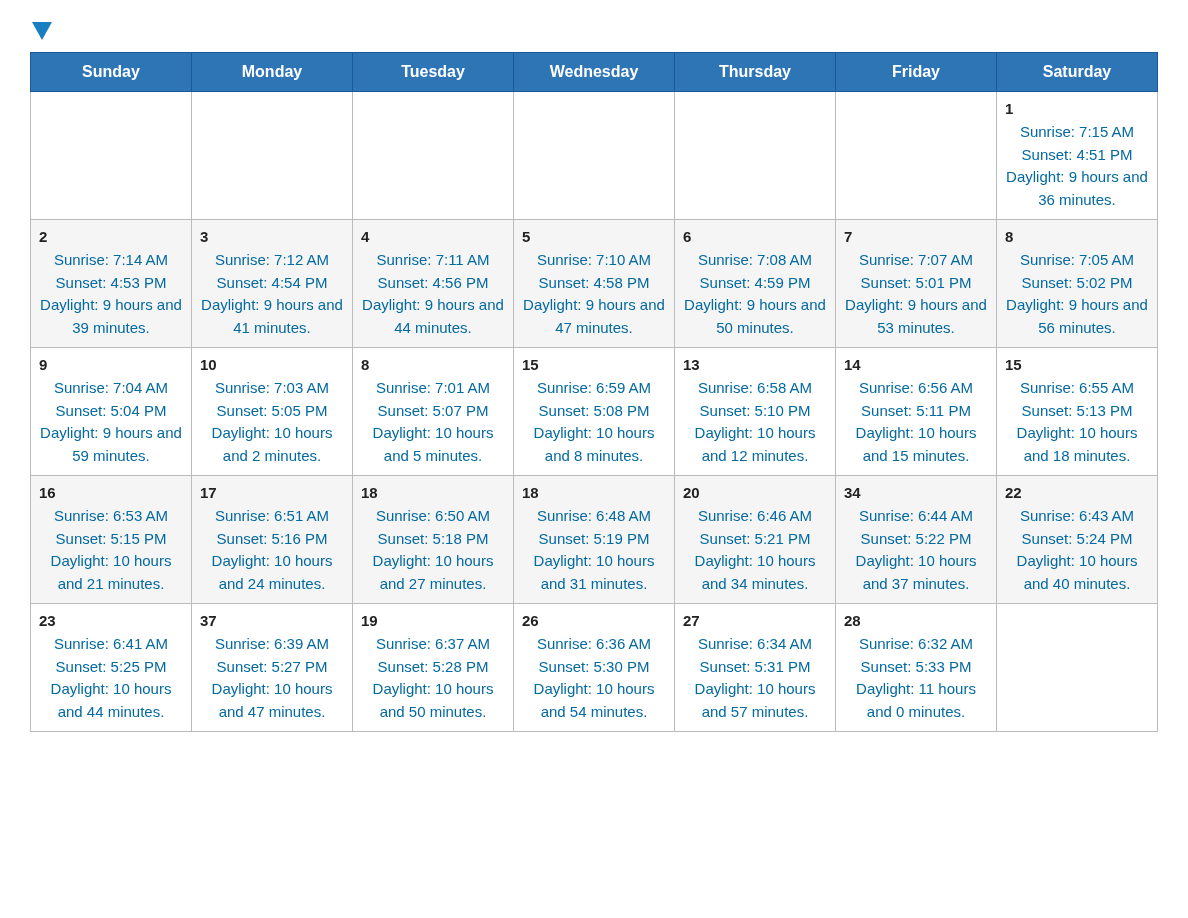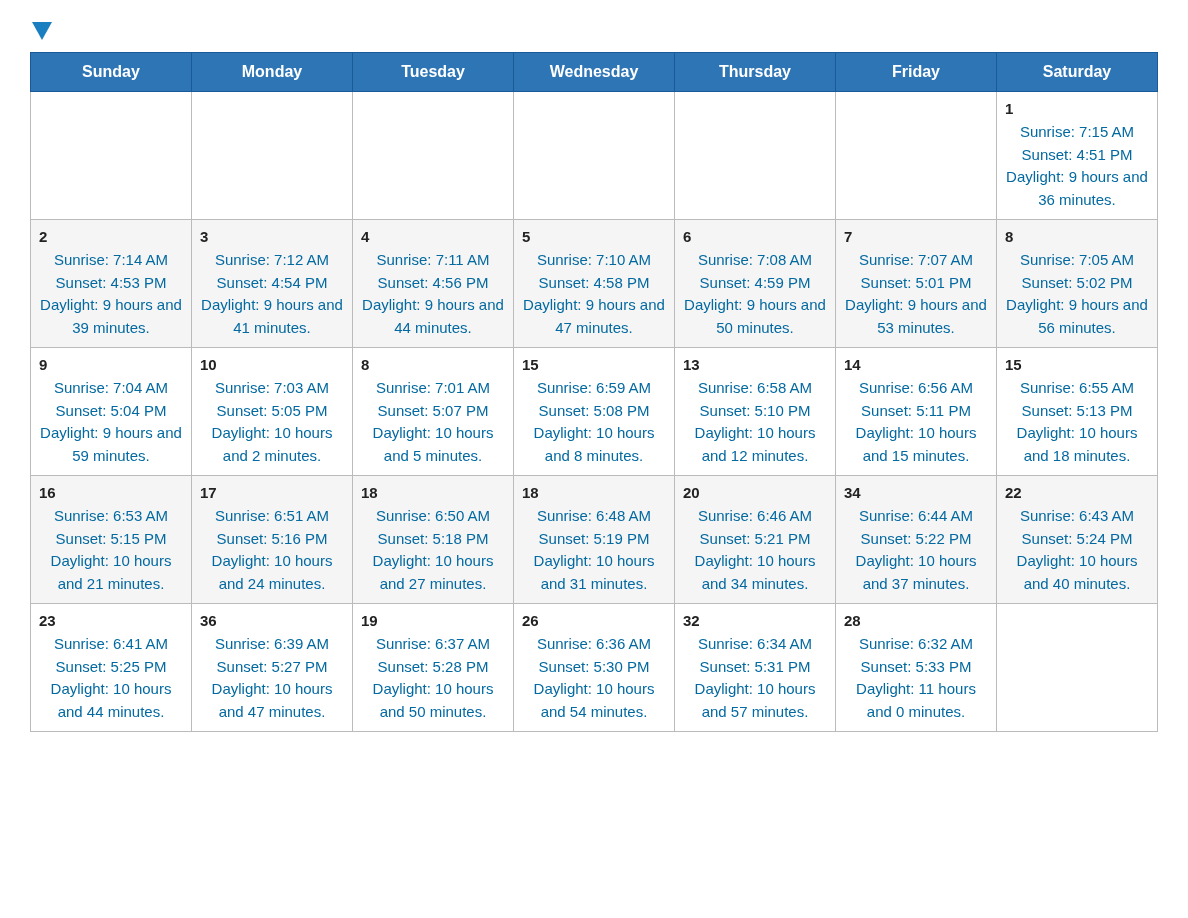--- a/index.html
+++ b/index.html
@@ -235,33 +235,33 @@
           <div class="day-number">22</div>
           <div class="day-info">Sunrise: 6:43 AM<br>Sunset: 5:24 PM<br>Daylight: 10 hours and 40 minutes.</div>
         </td>
       </tr>
       <tr>
         <td>
           <div class="day-number">23</div>
           <div class="day-info">Sunrise: 6:41 AM<br>Sunset: 5:25 PM<br>Daylight: 10 hours and 44 minutes.</div>
         </td>
         <td>
-          <div class="day-number">36</div>
+          <div class="day-number">37</div>
           <div class="day-info">Sunrise: 6:39 AM<br>Sunset: 5:27 PM<br>Daylight: 10 hours and 47 minutes.</div>
         </td>
         <td>
           <div class="day-number">19</div>
           <div class="day-info">Sunrise: 6:37 AM<br>Sunset: 5:28 PM<br>Daylight: 10 hours and 50 minutes.</div>
         </td>
         <td>
           <div class="day-number">26</div>
           <div class="day-info">Sunrise: 6:36 AM<br>Sunset: 5:30 PM<br>Daylight: 10 hours and 54 minutes.</div>
         </td>
         <td>
-          <div class="day-number">32</div>
+          <div class="day-number">27</div>
           <div class="day-info">Sunrise: 6:34 AM<br>Sunset: 5:31 PM<br>Daylight: 10 hours and 57 minutes.</div>
         </td>
         <td>
           <div class="day-number">28</div>
           <div class="day-info">Sunrise: 6:32 AM<br>Sunset: 5:33 PM<br>Daylight: 11 hours and 0 minutes.</div>
         </td>
         <td class="empty-cell"></td>
       </tr>
     </tbody>
 </table>

